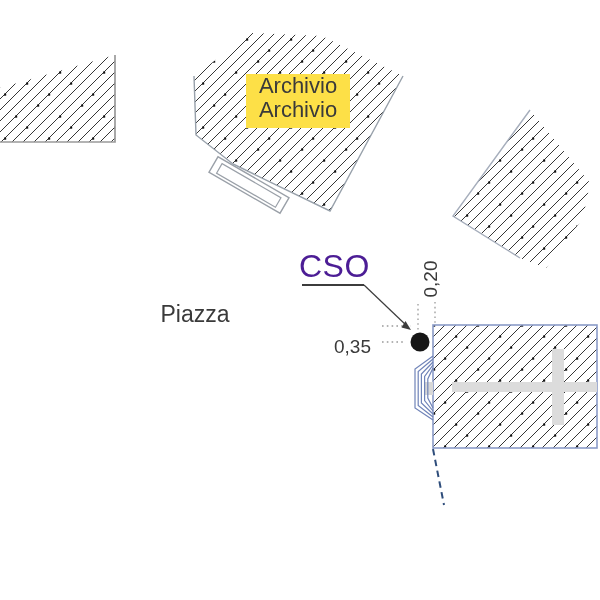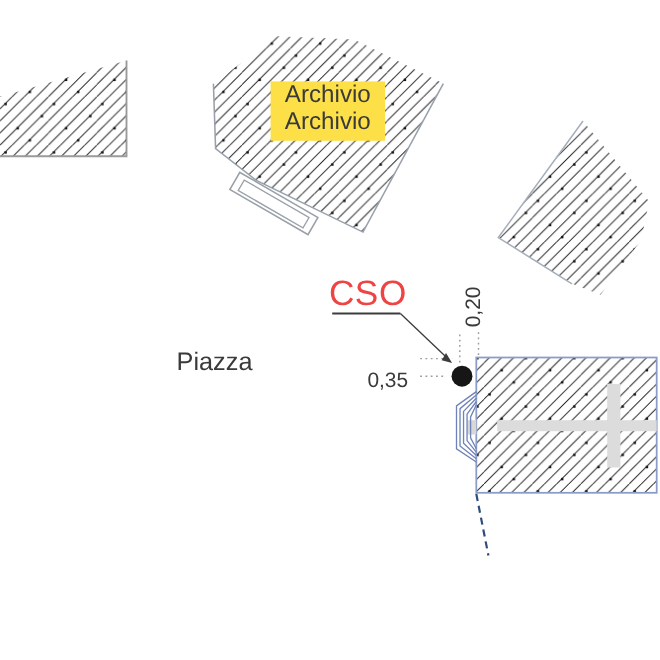--- a/index.html
+++ b/index.html
@@ -11,27 +11,27 @@
     font-family:"Liberation Sans", sans-serif;
   }
   #plan-svg{position:absolute;left:0;top:0;}
   .lbl{position:absolute;color:#3a3a3a;}
   .lbl-archivio{
     left:246px;top:74px;width:104px;height:54px;
     background:#fde047;
     font-size:22px;line-height:24px;text-align:center;
   }
   .lbl-piazza{
-    left:130px;top:318px;width:130px;
+    left:130px;top:304px;width:130px;
     font-size:23px;line-height:21px;text-align:center;
   }
   .lbl-cso{
     left:299px;top:250px;width:70px;
     font-size:32px;line-height:32px;letter-spacing:.5px;
-    color:#ef4444;text-align:left;
+    color:#4c1d95;text-align:left;
   }
   .lbl-035{
     left:334px;top:322px;width:44px;
     font-size:19px;text-align:left;margin-top:14px;
   }
   .lbl-020{
     left:407px;top:270px;width:44px;height:18px;
     font-size:19px;text-align:center;
     transform:rotate(-90deg);
     transform-origin:center center;

